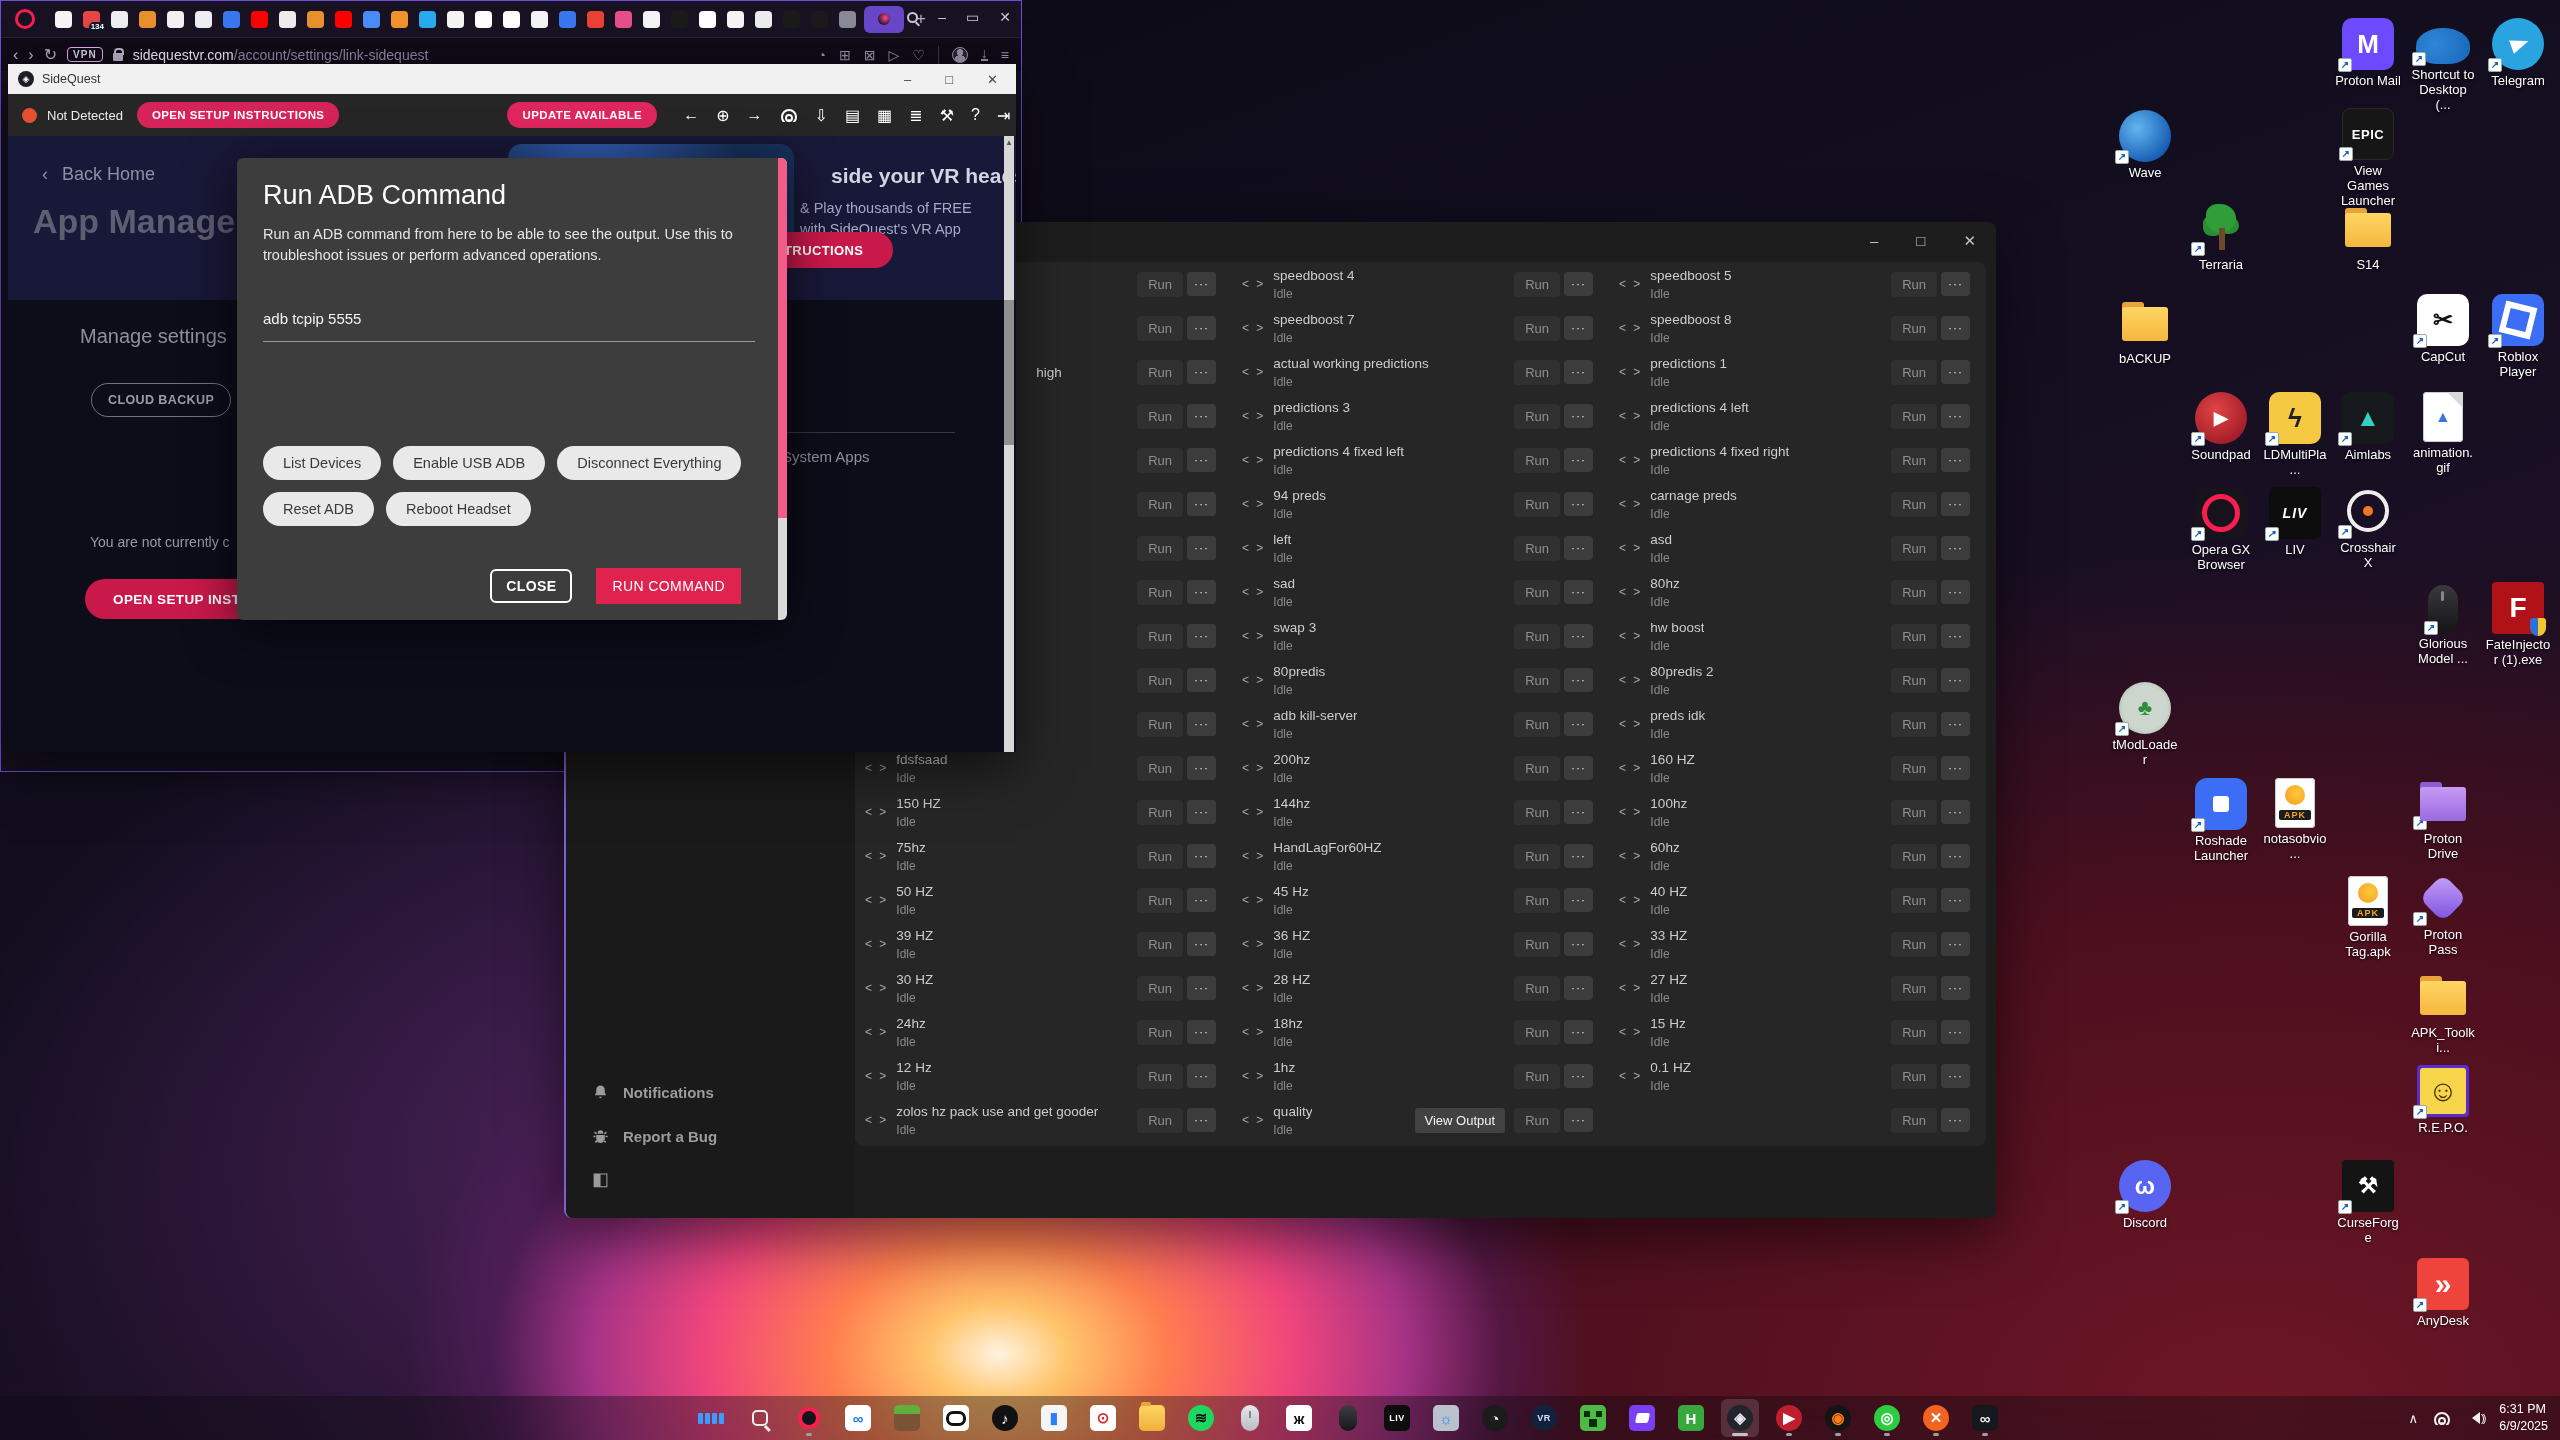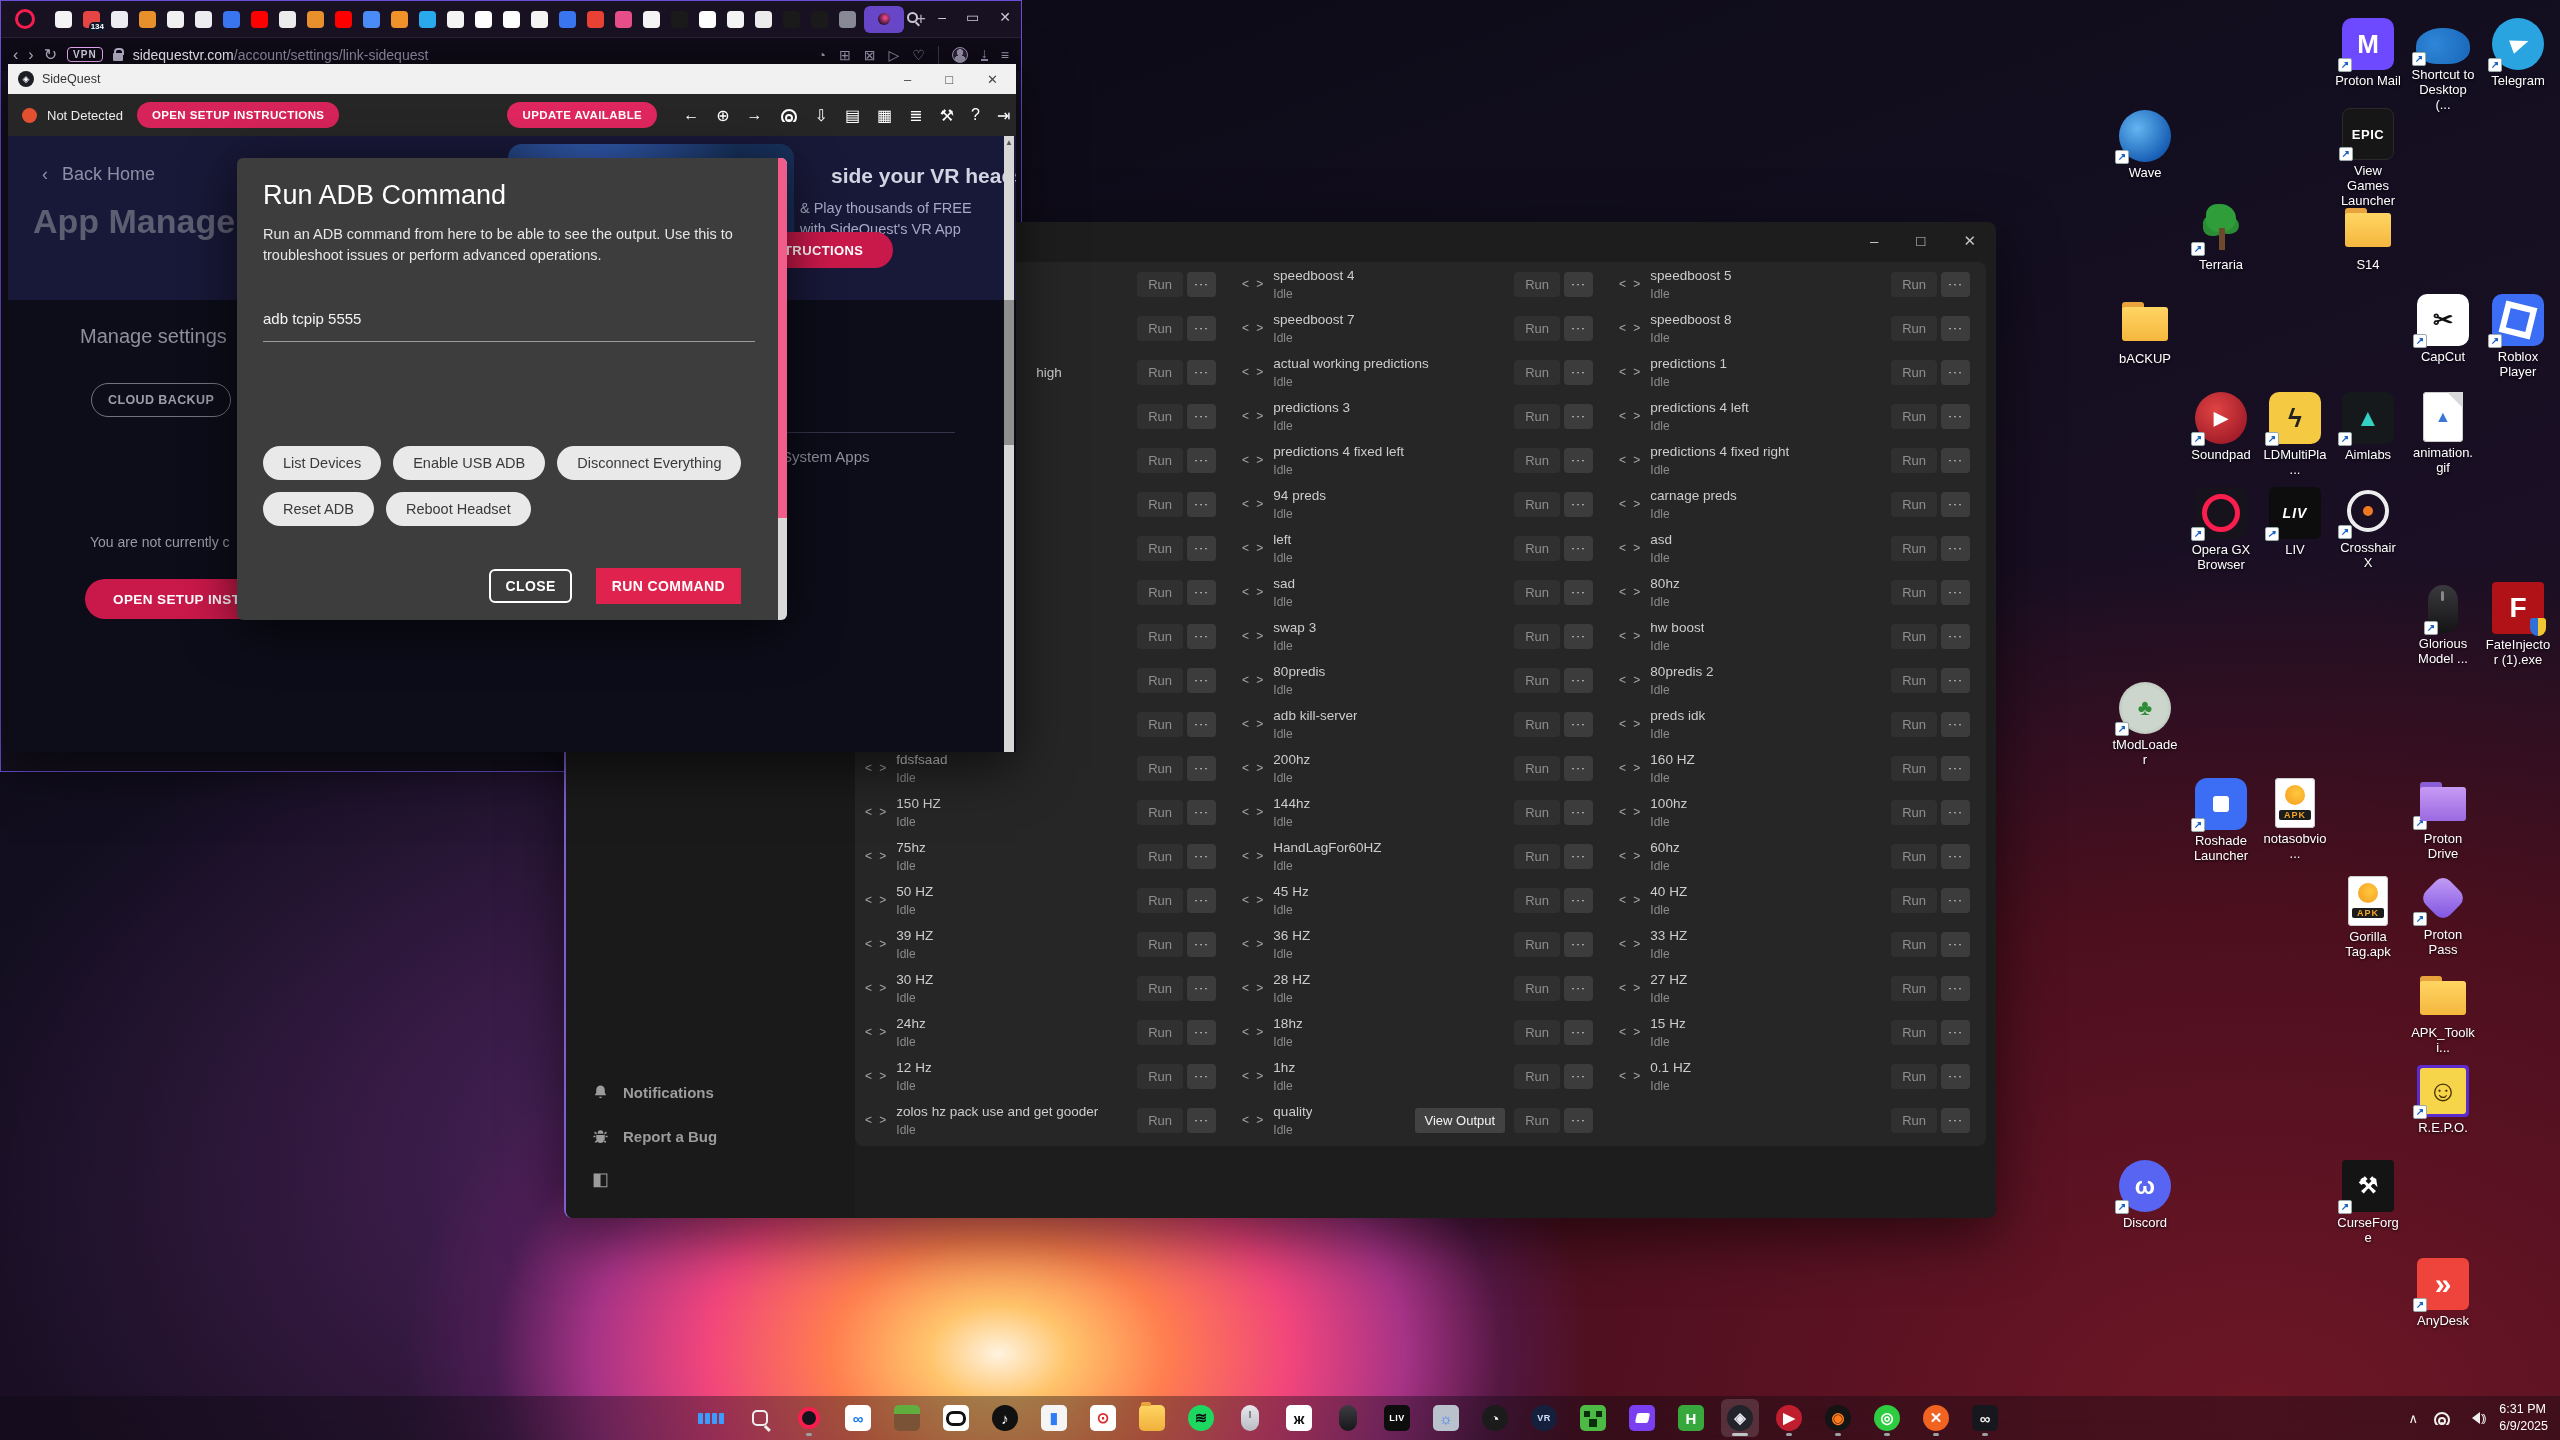--- a/index.html
+++ b/index.html
@@ -94,21 +94,21 @@
   .side-item svg{flex:none;}
   .collapse-g{position:absolute;left:26px;color:#9c9c9c;font-size:18px;}
   .w2-panel{position:absolute;left:289px;top:40px;width:1131px;height:884px;background:#262626;border-radius:8px;overflow:hidden;}
   .cmd-row{height:44px;display:grid;grid-template-columns:1fr 1fr 1fr;}
   .cell{display:flex;align-items:center;padding-left:6px;overflow:hidden;}
   .codeico{color:#a8a8a8;font-size:12px;letter-spacing:2px;margin:0 8px 0 4px;flex:none;}
   .nmwrap{line-height:1.15;overflow:hidden;white-space:nowrap;}
   .nmwrap.peek{padding-left:140px;}
   .nm{font-size:13.5px;color:#cdcdcd;}
   .idle{font-size:12px;color:#8b8b8b;}
-  .btns{margin-left:auto;display:flex;gap:4px;padding-right:16px;flex:none;}
+  .btns{margin-left:auto;display:flex;gap:4px;padding-right:16px;flex:none;align-items:center;}
   .runb{background:#303030;color:#8f8f8f;font-size:13px;padding:5px 11px;border-radius:4px;}
   .dotsb{background:#3c3c3c;color:#e0e0e0;font-size:12px;letter-spacing:1px;padding:5px 7px;border-radius:4px;}
   .voutb{background:#424242;color:#f2f2f2;font-size:13px;padding:5px 10px;border-radius:3px;margin-right:5px;}
   
   #win1{left:8px;top:64px;width:1008px;height:688px;background:#10101d;z-index:4;box-shadow:0 16px 50px rgba(0,0,0,.6);}
   .w1-title{height:30px;background:#f1f1f1;display:flex;align-items:center;padding:0 10px;}
   .sq-ico{width:16px;height:16px;border-radius:50%;background:#1d1d26;display:flex;align-items:center;justify-content:center;color:#fff;font-size:9px;}
   .w1-title .t{font-size:12.5px;color:#333;margin-left:8px;}
   .w1-controls{margin-left:auto;display:flex;gap:34px;color:#444;font-size:13px;padding-right:8px;}
   .w1-toolbar{height:42px;background:#262626;display:flex;align-items:center;padding:0 14px;}
@@ -142,21 +142,21 @@
   
   #modal{left:237px;top:158px;width:550px;height:462px;background:#3d3d3d;border-radius:6px;z-index:5;box-shadow:0 10px 50px rgba(0,0,0,.65);}
   .m-title{position:absolute;left:26px;top:22px;color:#fff;font-size:27px;font-weight:500;}
   .m-desc{position:absolute;left:26px;top:66px;width:496px;color:#e6e6e6;font-size:14.5px;line-height:1.45;}
   .m-input{position:absolute;left:26px;top:152px;width:492px;color:#f2f2f2;font-size:15px;border-bottom:1px solid #9a9a9a;padding-bottom:14px;background:transparent;}
   .m-console{position:absolute;left:26px;top:224px;width:494px;height:36px;background:#000;color:#ececec;font-family:"DejaVu Sans Mono",monospace;font-size:14.5px;font-weight:bold;display:flex;align-items:center;padding:0 12px;white-space:nowrap;overflow:hidden;}
   .m-chips{position:absolute;left:26px;top:288px;width:505px;display:flex;flex-wrap:wrap;gap:12px;}
   .chip{background:#e9e9e9;color:#3a3a3a;font-size:14.5px;padding:9px 20px;border-radius:20px;white-space:nowrap;}
   .m-footer{position:absolute;right:46px;bottom:16px;display:flex;align-items:center;gap:24px;}
   .m-close{border:2px solid #fff;border-radius:6px;color:#fff;font-size:14px;font-weight:bold;padding:7px 14px;letter-spacing:.4px;}
-  .m-run{background:#e0234e;border-radius:0;color:#fff;font-size:14px;font-weight:bold;padding:10px 16px;letter-spacing:.4px;}
+  .m-run{background:#e0234e;border-radius:0;color:#fff;font-size:14px;font-weight:normal;padding:10px 16px;letter-spacing:.4px;}
   .m-scroll{position:absolute;right:0;top:0;width:9px;height:100%;background:#d9d9d9;border-radius:0 6px 6px 0;overflow:hidden;}
   .m-scroll .pk{position:absolute;top:0;left:0;width:100%;height:78%;background:#f25c8a;}
   
   #taskbar{left:0;bottom:0;width:2560px;height:44px;background:rgba(14,10,18,.38);backdrop-filter:blur(18px);z-index:10;}
   .tb-icons{position:absolute;left:692px;top:3px;display:flex;gap:11px;}
   .tbi{position:relative;width:38px;height:38px;border-radius:6px;display:flex;align-items:center;justify-content:center;}
   .tbi.active{background:rgba(255,255,255,.14);}
   .tbi .glyph{width:26px;height:26px;border-radius:5px;display:flex;align-items:center;justify-content:center;font-weight:bold;font-size:15px;}
   .tbi .glyph.small{font-size:9px;letter-spacing:.5px;}
   .tbi.running::after{content:"";position:absolute;bottom:1px;left:16px;width:6px;height:3px;border-radius:2px;background:#9aa0a6;}

